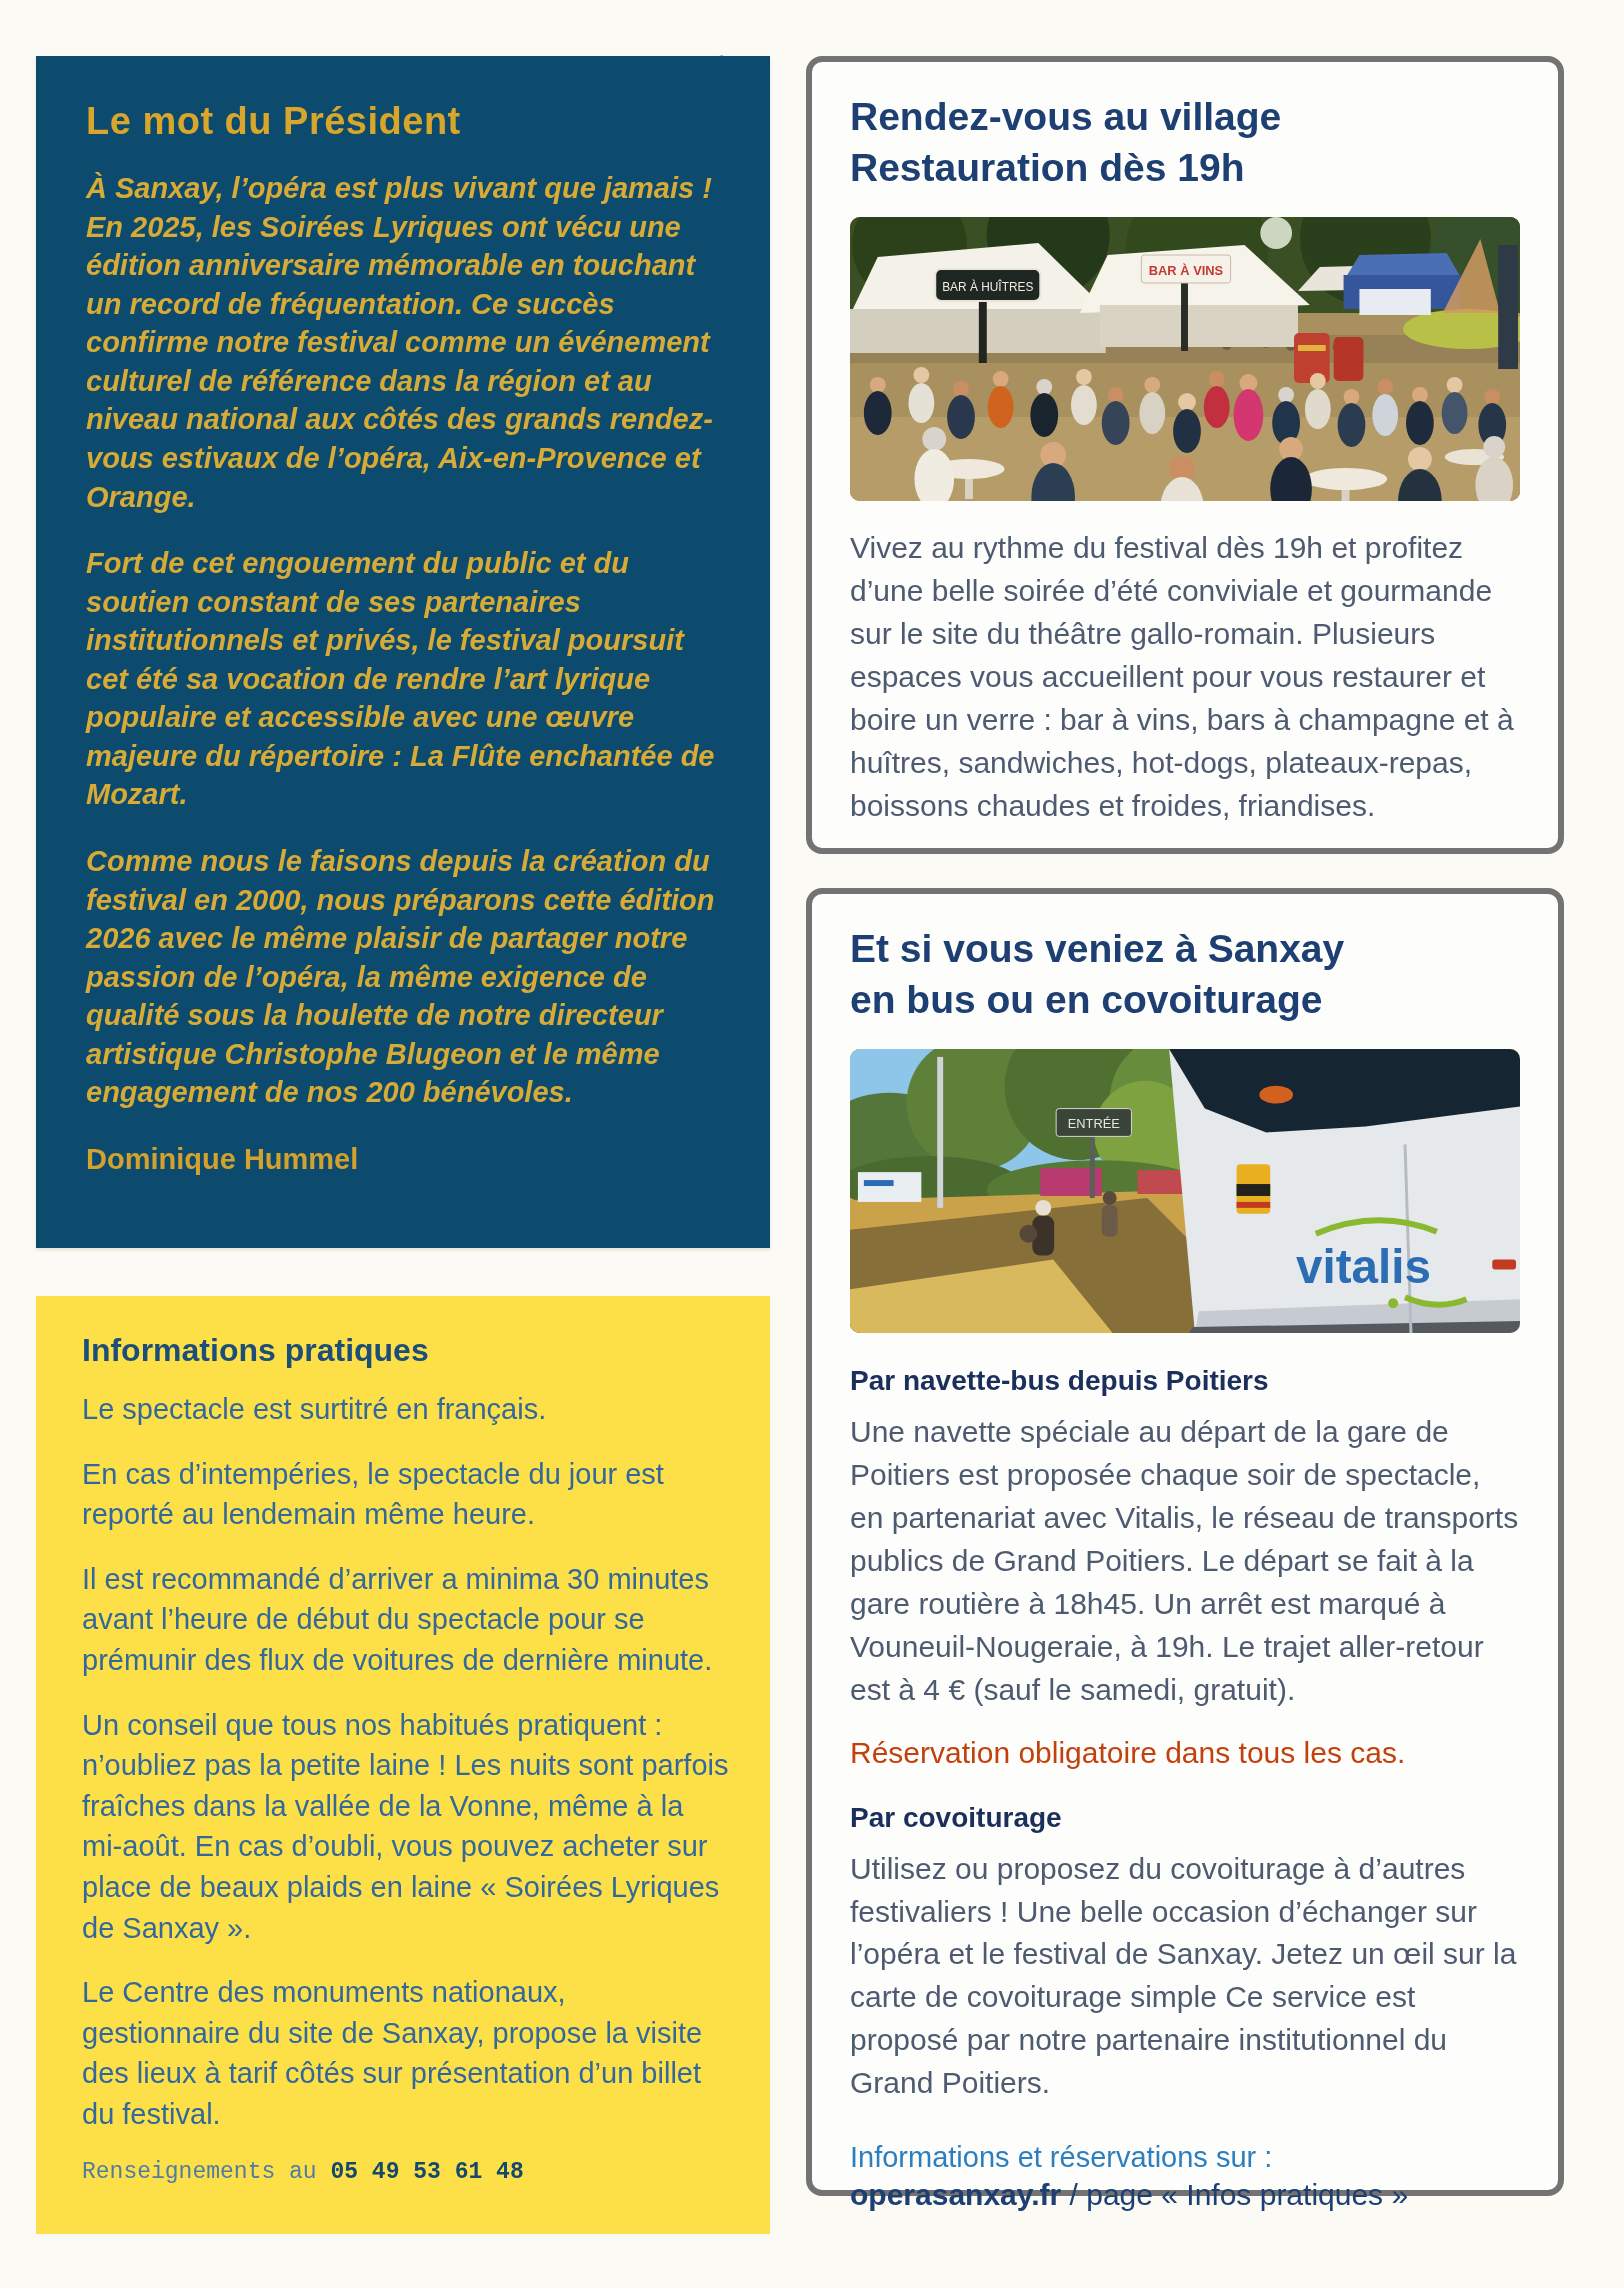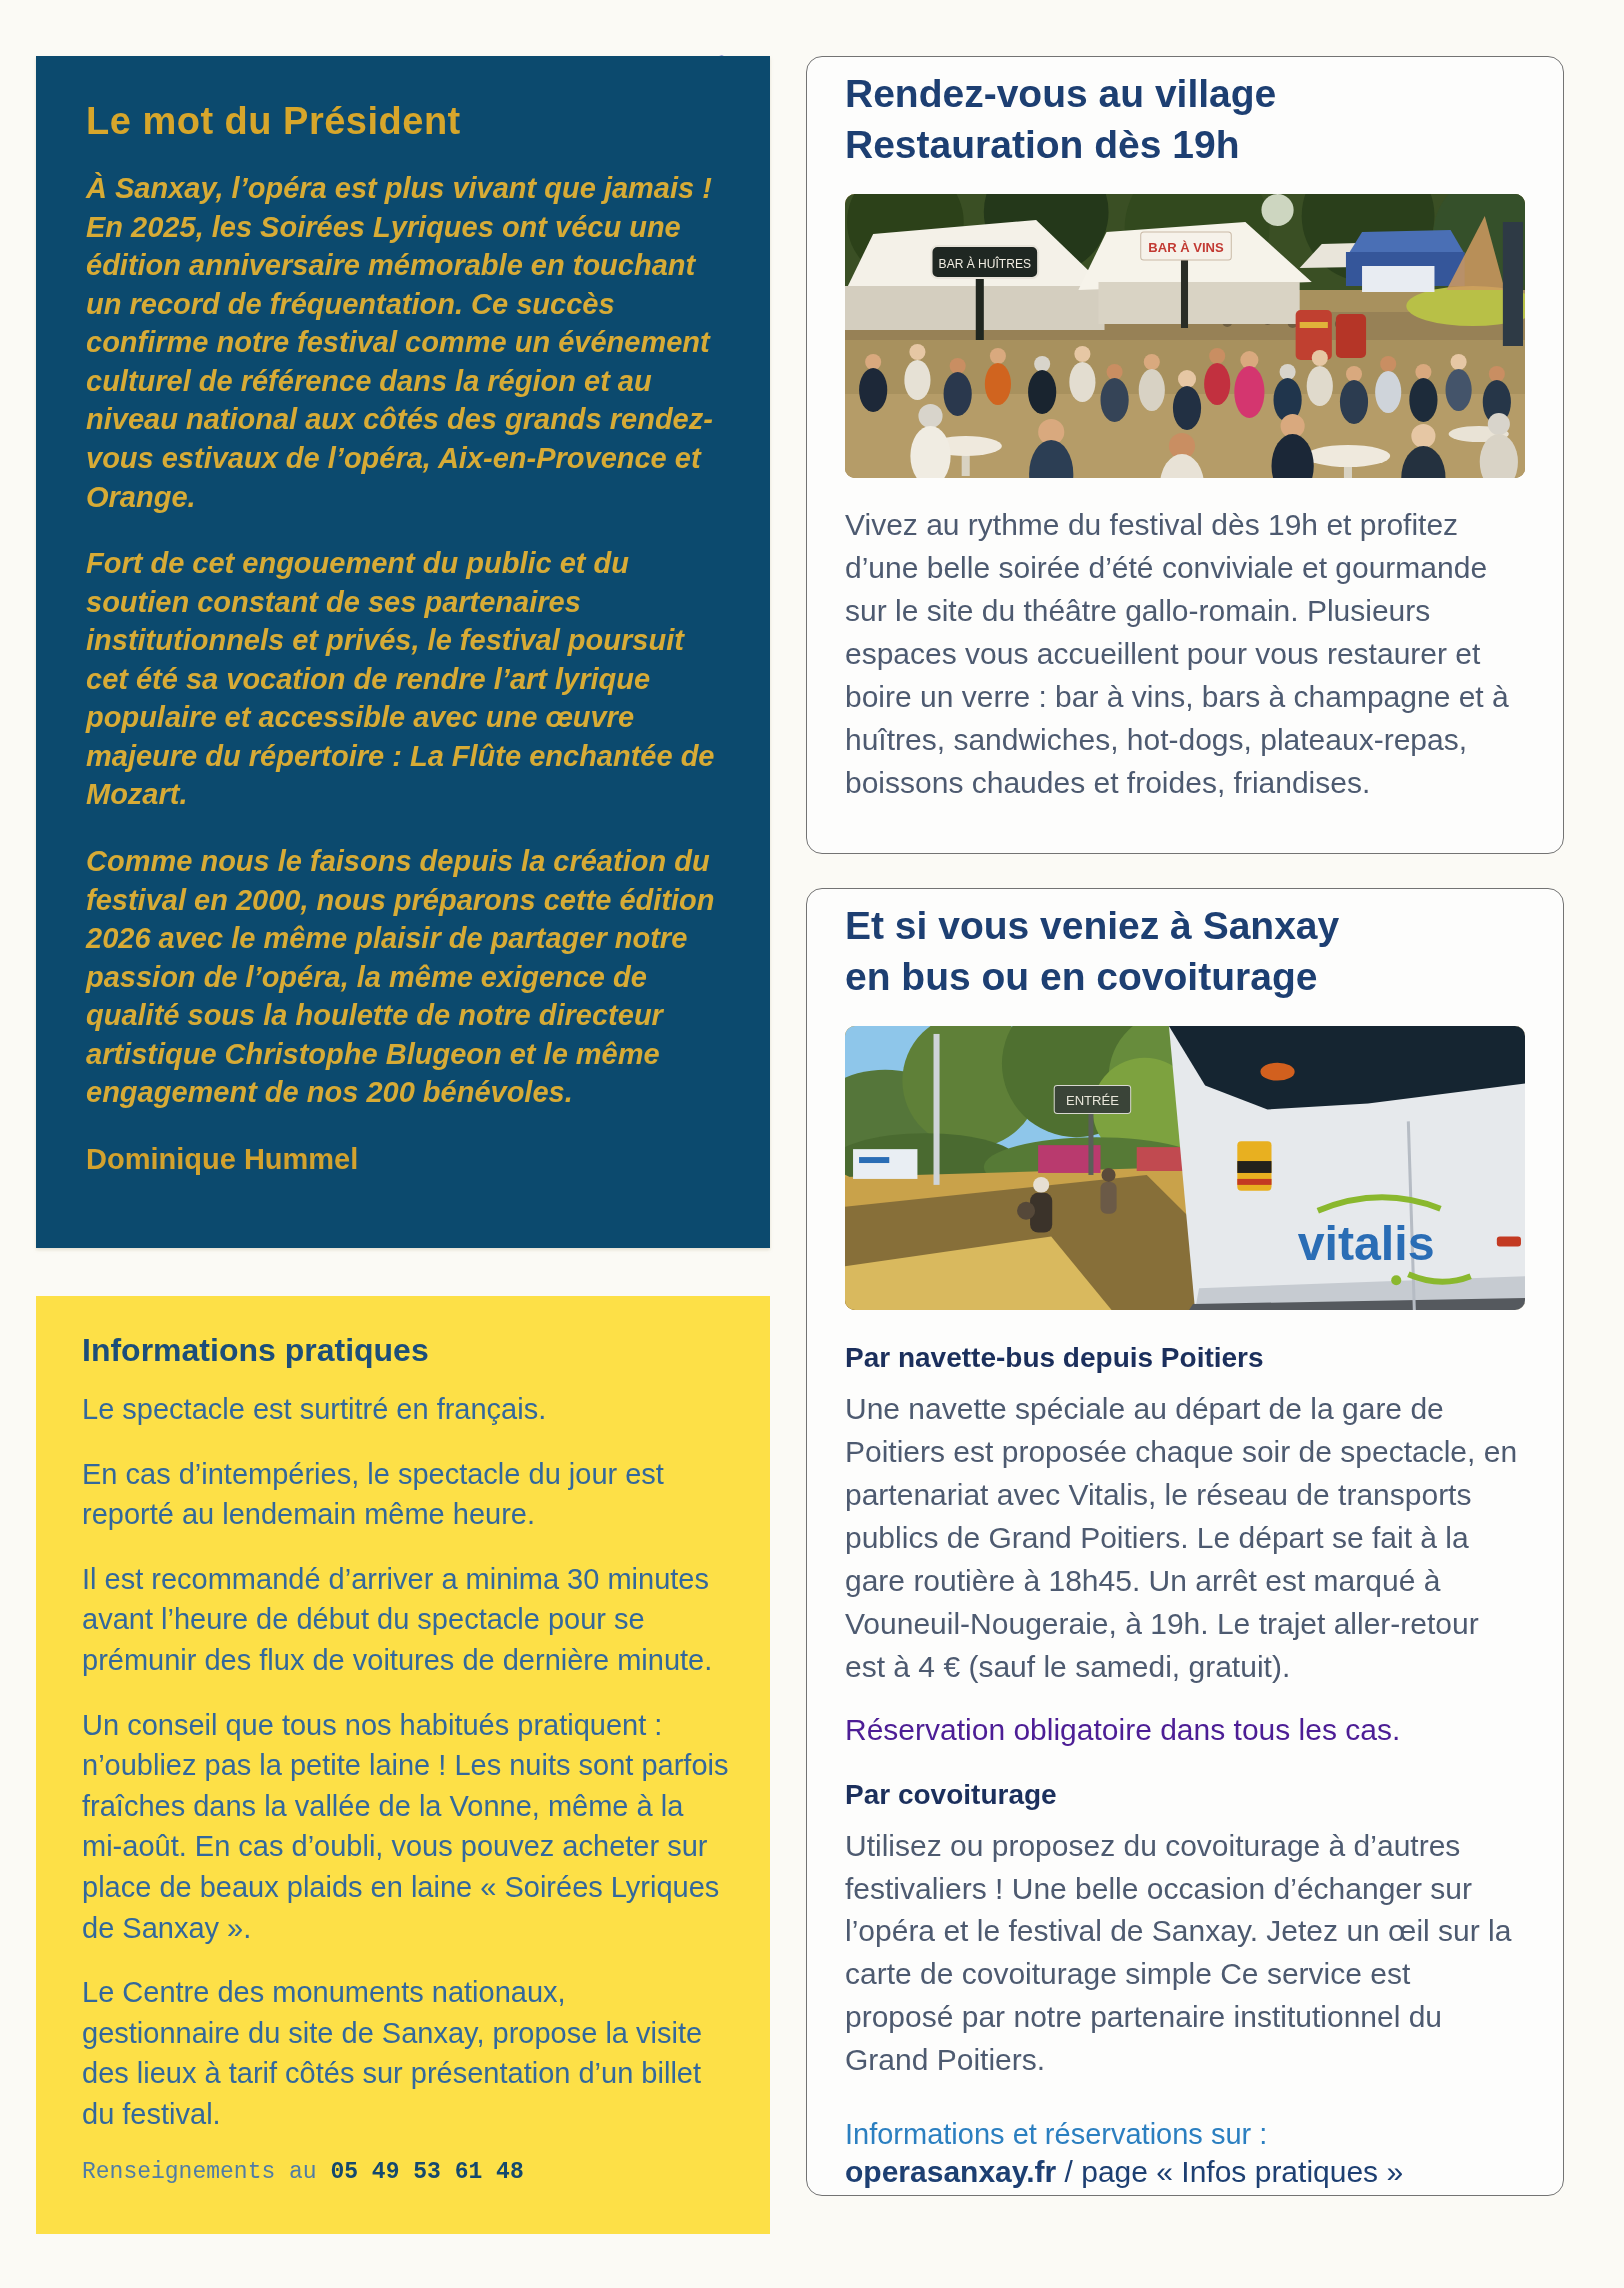--- a/index.html
+++ b/index.html
@@ -37,42 +37,42 @@
   }
   .infos-par{
     color:#33689c;font-size:29px;line-height:1.4;margin:0 0 24px 0;
   }
   .infos-contact{font-size:23px;margin-top:16px;font-family:Liberation Mono, monospace;}
   .infos-contact .prefix{color:#4f7ca6;}
   .infos-contact .phone{color:#14496e;font-weight:bold;}
   
   .card{
     position:absolute;left:806px;width:758px;
-    background:#fdfdfc;border:1px solid #737373;border-radius:16px;
-    box-sizing:border-box;padding:12px 38px;
+    background:#fdfdfc;border:6px solid #737373;border-radius:16px;
+    box-sizing:border-box;padding:30px 38px;
   }
   .card-village{top:56px;height:798px;}
   .card-transport{top:888px;height:1308px;}
   .card-title{
     color:#1d3f72;font-size:39px;font-weight:bold;line-height:1.3;margin:0;
   }
   .photo{
     margin-top:24px;border-radius:10px;overflow:hidden;height:284px;width:100%;
     background:#a8915e;
   }
   .photo svg{display:block;width:100%;height:100%;}
   .card-body{
     color:#4d5a70;font-size:30px;line-height:1.43;margin:26px 0 0 0;
   }
   .subhead{
     color:#1b2f5c;font-size:28px;font-weight:bold;margin:32px 0 0 0;
   }
   .card-transport .card-body{margin-top:14px;}
   .note-blue{
-    color:#4c1d95;font-size:30px;margin:24px 0 0 0;
+    color:#c2410c;font-size:30px;margin:24px 0 0 0;
   }
   .info-line{
     color:#2b7fc0;font-size:29px;margin:36px 0 0 0;
   }
   .site-line{
     color:#1d3f72;font-size:30px;margin:4px 0 0 0;
   }
   .site-line .site{font-weight:bold;}
   
   .scan-mark{position:absolute;background:#4a4cc6;border-radius:50%;}

